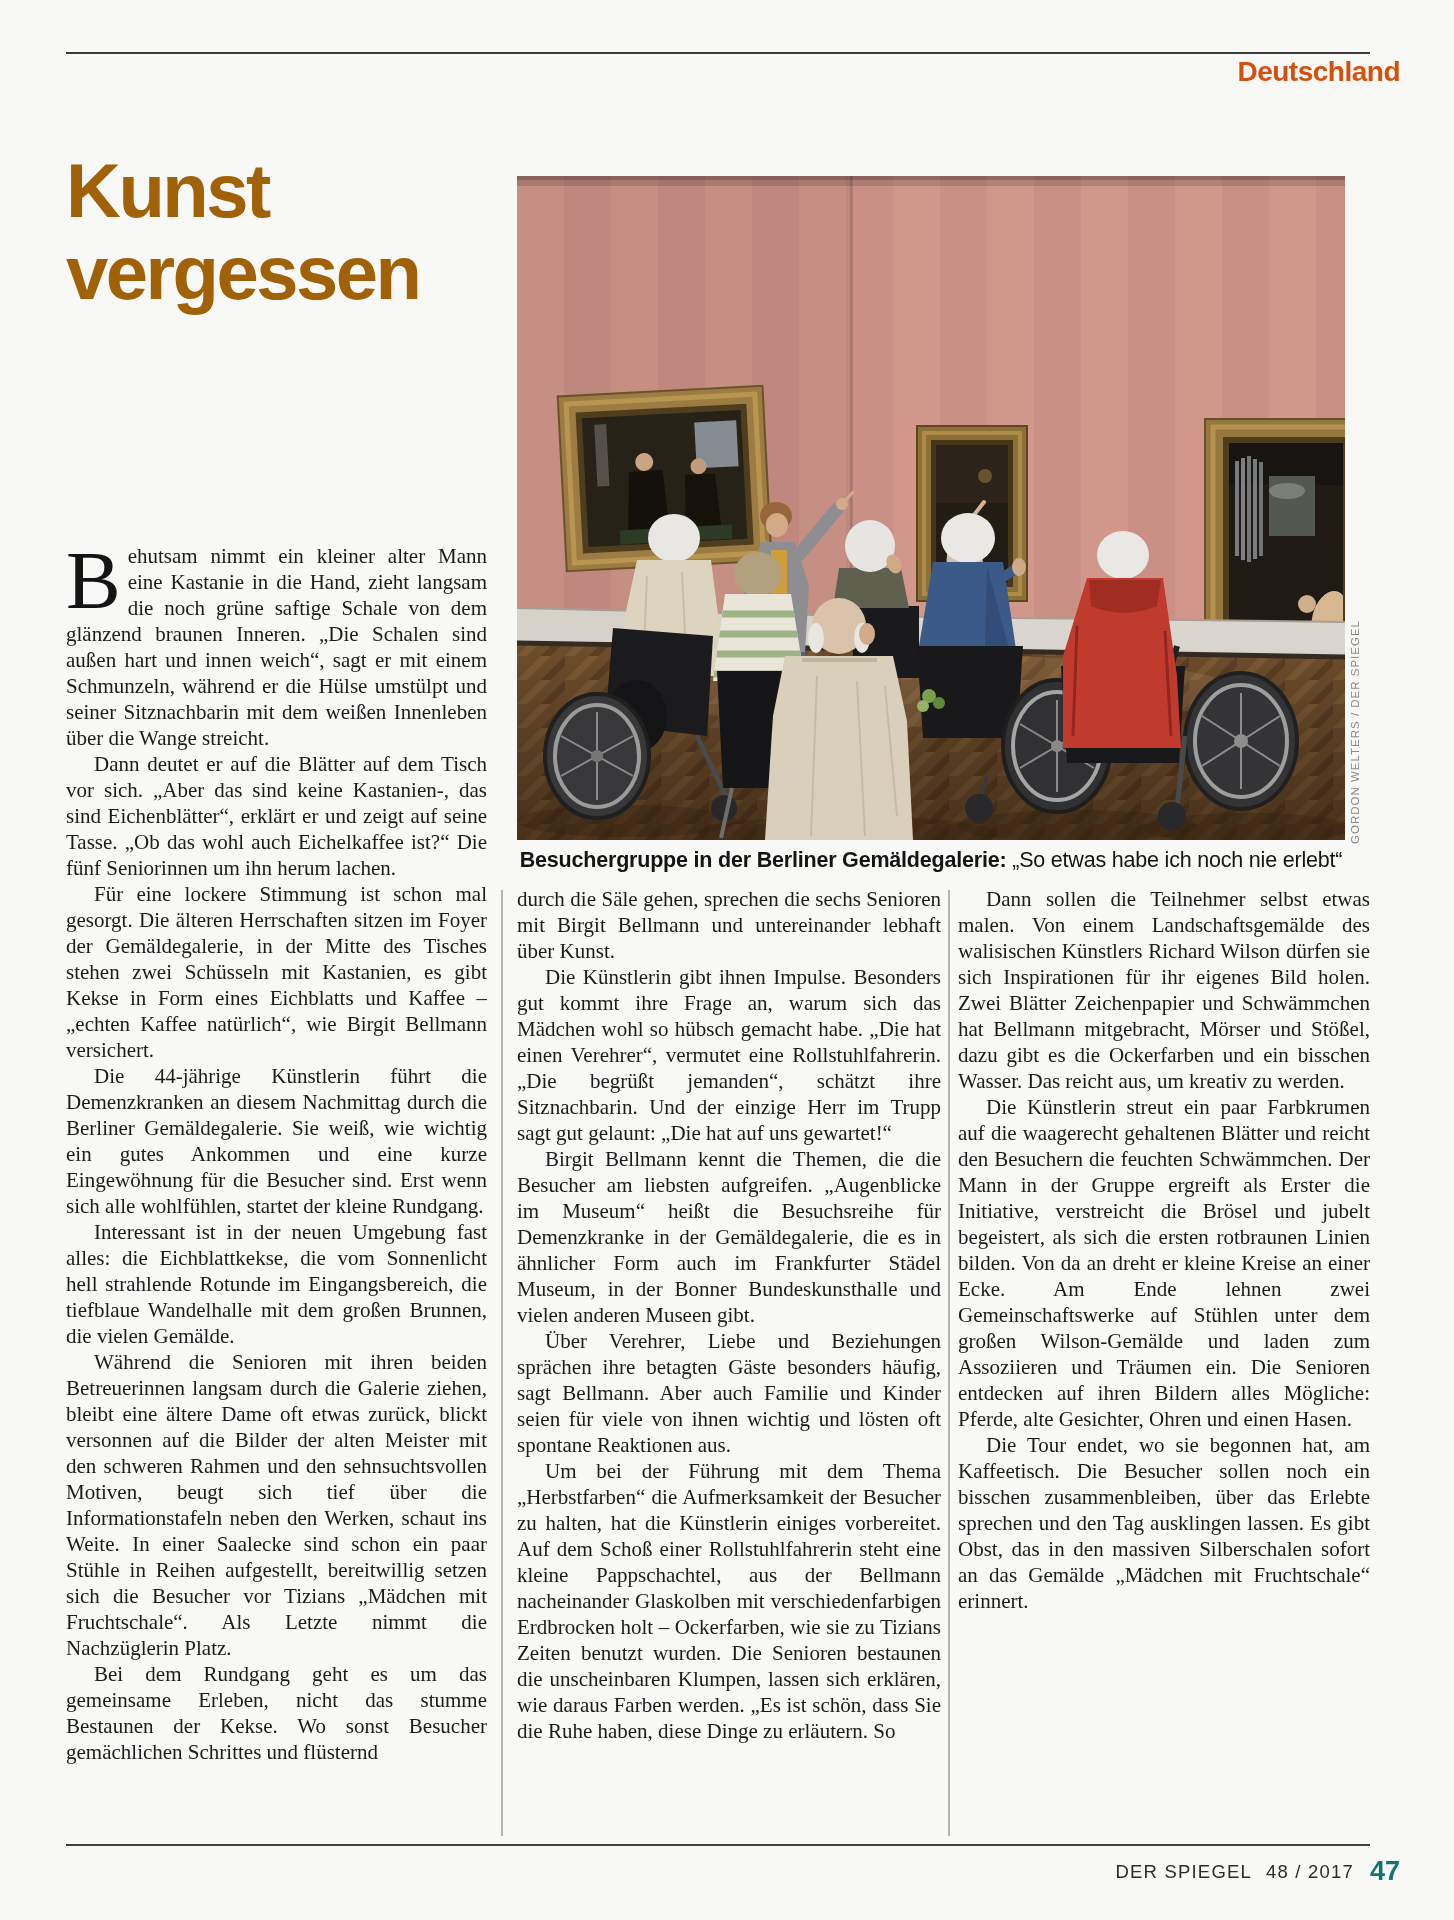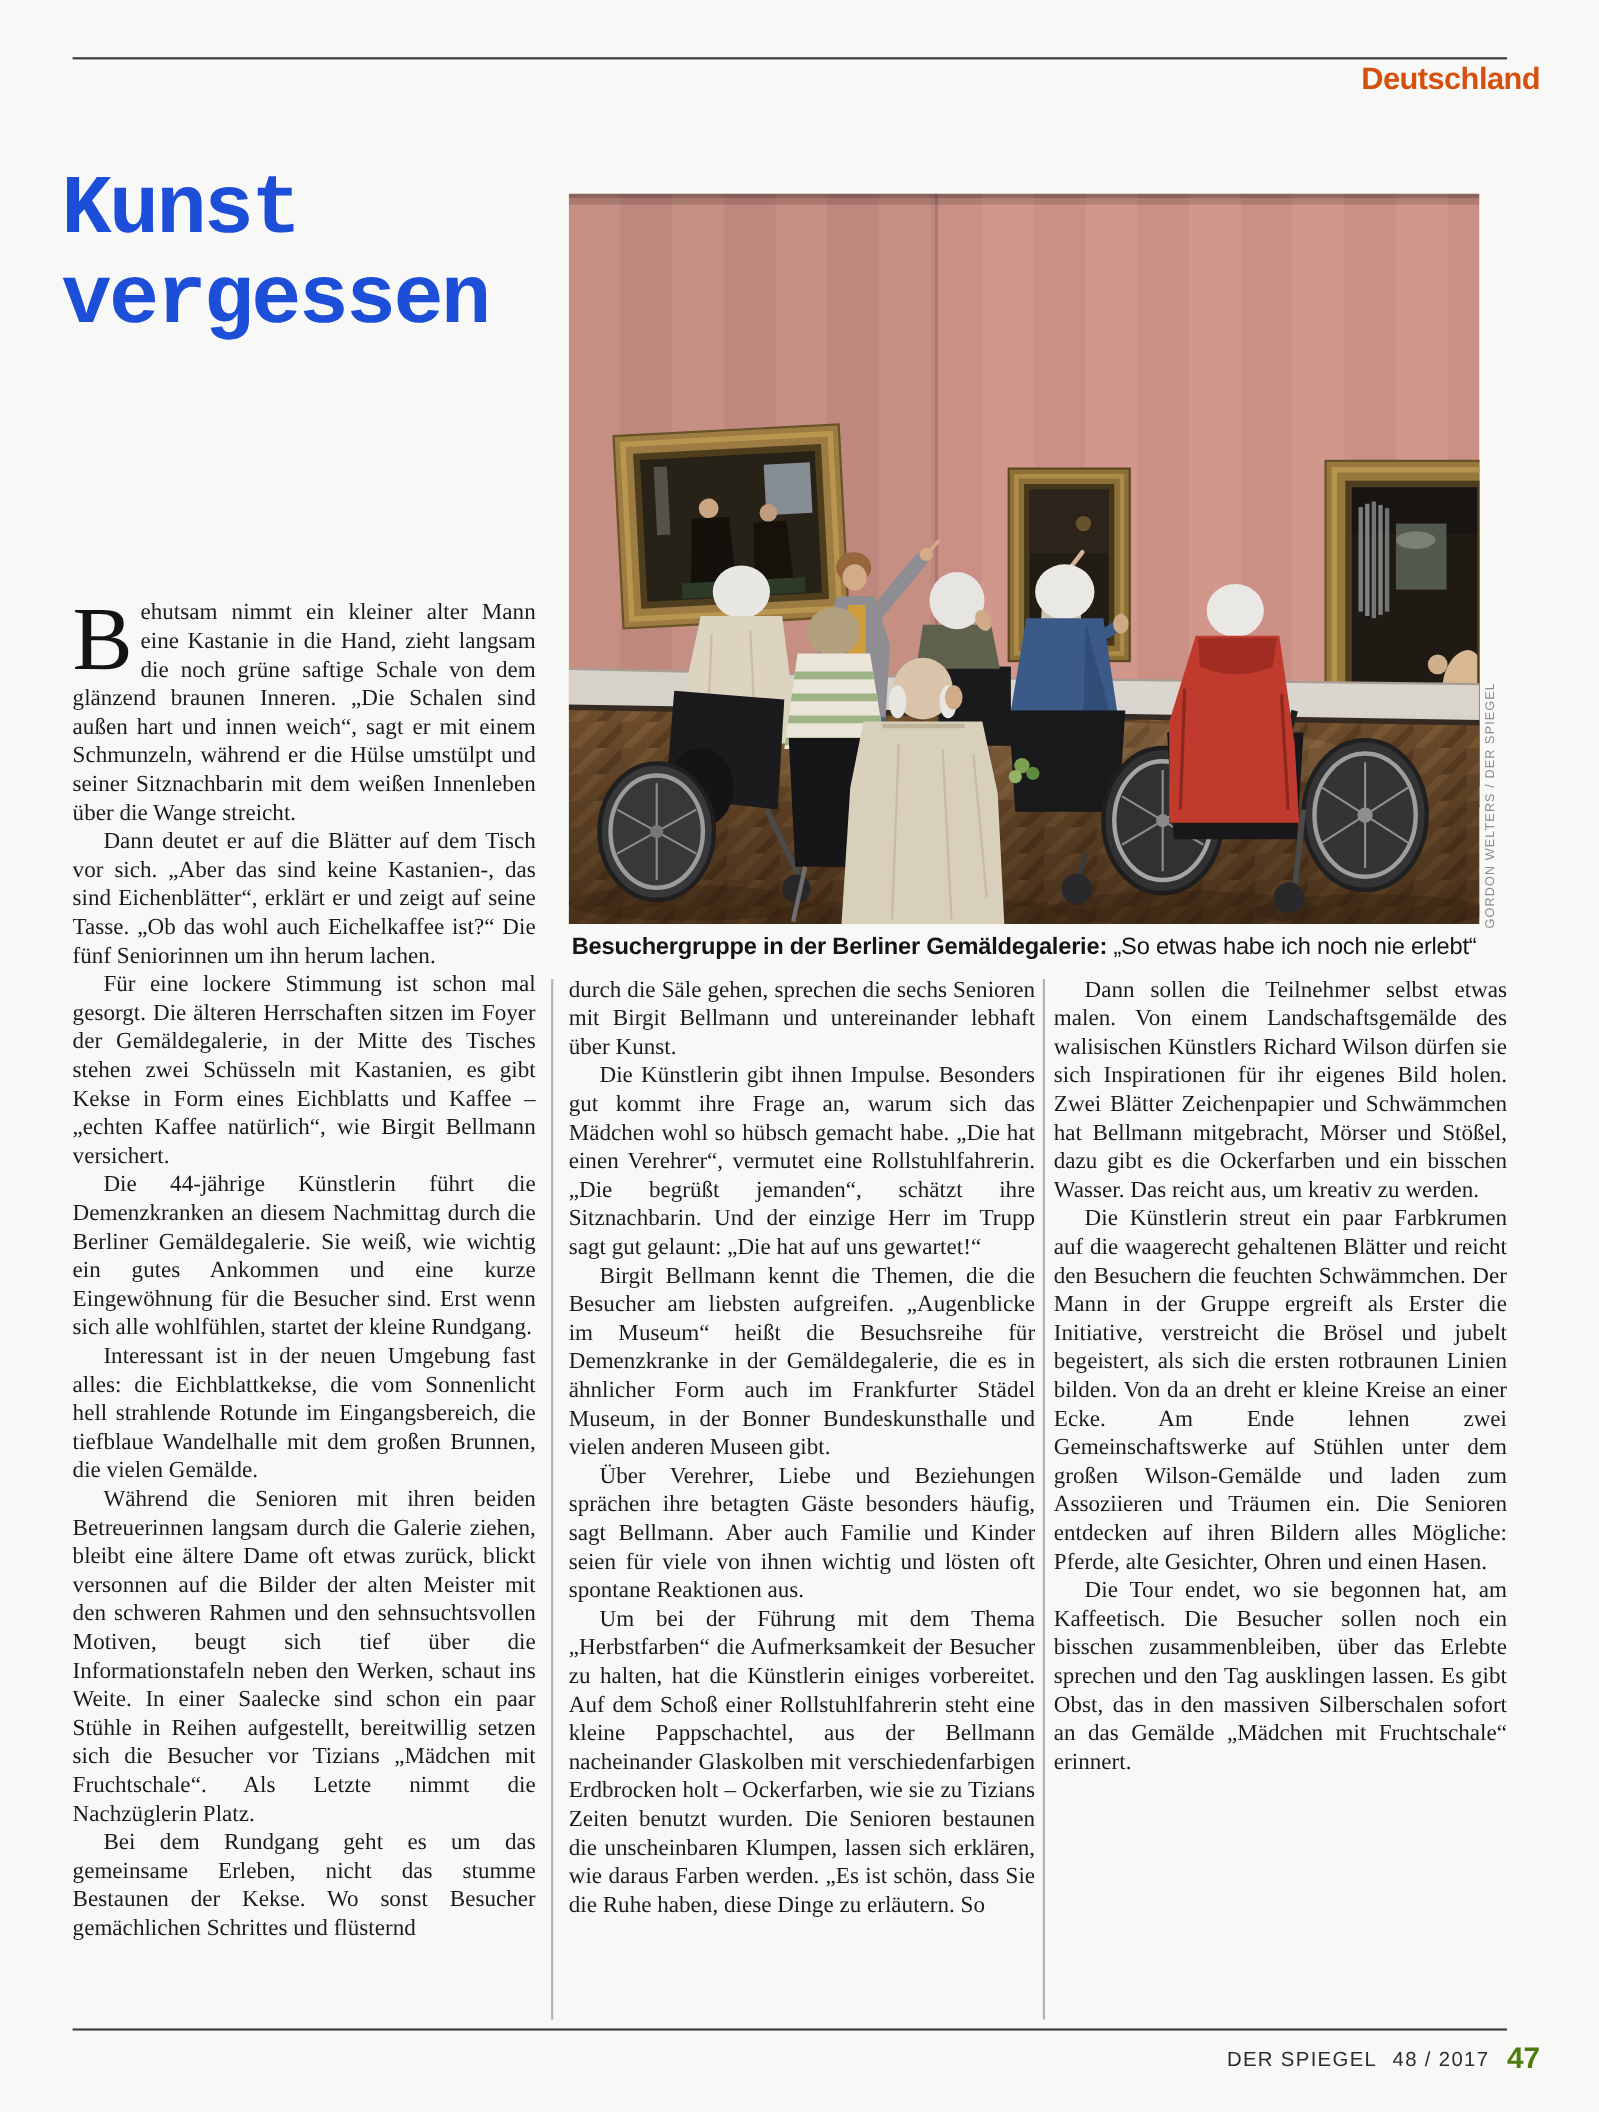--- a/index.html
+++ b/index.html
@@ -3,22 +3,22 @@
 <meta charset="utf-8">
 <style>
   html,body{margin:0;padding:0;background:#dcdcdc;}
   .sheet{position:relative;width:1454px;height:1920px;margin:0 auto;background:#f8f8f6;
          font-family:"Liberation Serif",serif;overflow:hidden;color:#1b1b1b;padding-left:30px;}
 
   .toprule{position:absolute;left:66px;top:52px;width:1304px;height:2px;background:#3d3d3d;}
   .section{position:absolute;top:56px;right:84px;font-family:"Liberation Sans",sans-serif;
            font-weight:700;font-size:28px;color:#d5500d;letter-spacing:-0.5px;}
 
-  .headline{position:absolute;left:56px;top:150px;margin:0;font-family:Liberation Mono, monospace;
-            font-weight:700;font-size:76px;line-height:82px;letter-spacing:-2.5px;color:#1d4ed8;}
+  .headline{position:absolute;left:66px;top:150px;margin:0;font-family:Liberation Sans, sans-serif;
+            font-weight:700;font-size:76px;line-height:82px;letter-spacing:-2.5px;color:#a16207;}
 
   .lede{position:absolute;left:66px;top:338px;width:424px;margin:0;font-size:29px;line-height:38px;color:#1d1d1d;}
   .kicker{font-family:"Liberation Sans",sans-serif;font-weight:700;font-size:27px;color:#d5500d;margin-right:8px;}
 
   .col{position:absolute;overflow:hidden;}
   .col-1{left:66px;top:543px;width:421px;height:1296px;}
   .col-2{left:517px;top:886px;width:424px;height:952px;}
   .col-3{left:958px;top:886px;width:412px;height:952px;}
   .col p{margin:0;text-align:justify;text-indent:28px;font-size:21px;line-height:26px;
          hyphens:auto;-webkit-hyphens:auto;}
@@ -36,21 +36,21 @@
           transform:rotate(180deg);font-family:"Liberation Sans",sans-serif;font-size:11.5px;
           color:#8a8a8a;letter-spacing:1px;white-space:nowrap;}
   .caption{position:absolute;left:517px;top:848px;width:828px;text-align:center;
            font-family:"Liberation Sans",sans-serif;font-size:21.5px;letter-spacing:-0.2px;color:#141414;}
   .cap-bold{font-weight:700;}
 
   .botrule{position:absolute;left:66px;top:1844px;width:1304px;height:2px;background:#3f3f3f;}
   .footer{position:absolute;top:1856px;right:84px;font-family:"Liberation Sans",sans-serif;
           font-size:18.5px;letter-spacing:1.2px;color:#2c2c2c;}
   .footer .fi{margin-left:14px;}
-  .footer .fp{font-weight:700;font-size:27px;letter-spacing:0;color:#4d7c0f;margin-left:16px;vertical-align:-2px;}
+  .footer .fp{font-weight:700;font-size:27px;letter-spacing:0;color:#0f766e;margin-left:16px;vertical-align:-2px;}
 </style>
 </head>
 <body>
 
 <div class="sheet">
 
   <div class="toprule"></div>
   <div class="section">Deutschland</div>
 
   <h1 class="headline"><span>Kunst</span><br><span>vergessen</span></h1>

